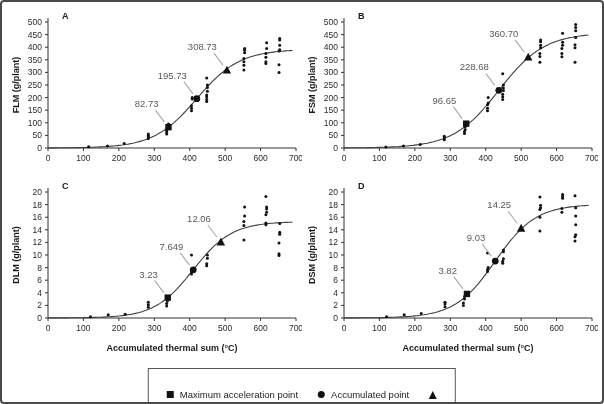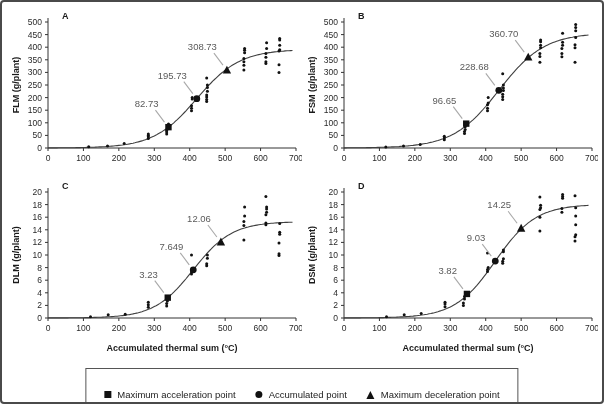--- a/index.html
+++ b/index.html
@@ -470,16 +470,15 @@
     <div class="legend-item">
       <span class="mk-square"></span>
       <span class="legend-label">Maximum acceleration point</span>
     </div>
     <div class="legend-item">
       <span class="mk-circle"></span>
       <span class="legend-label">Accumulated point</span>
     </div>
     <div class="legend-item">
       <span class="mk-triangle"></span>
-      <span class="legend-label">Maximum deceleration point</span>
     </div>
   </div>
 </div>
 
 </body></html>

